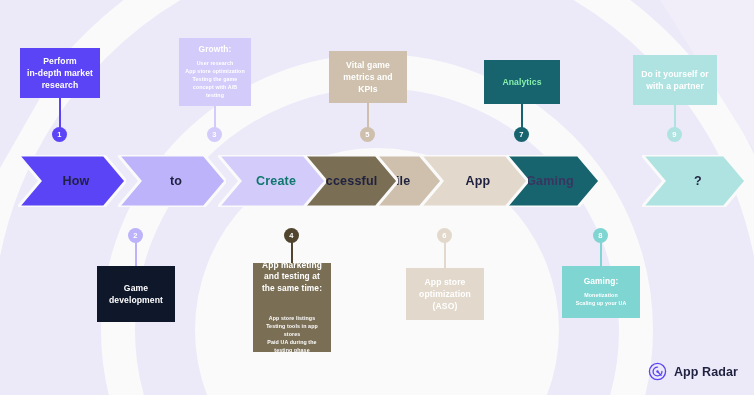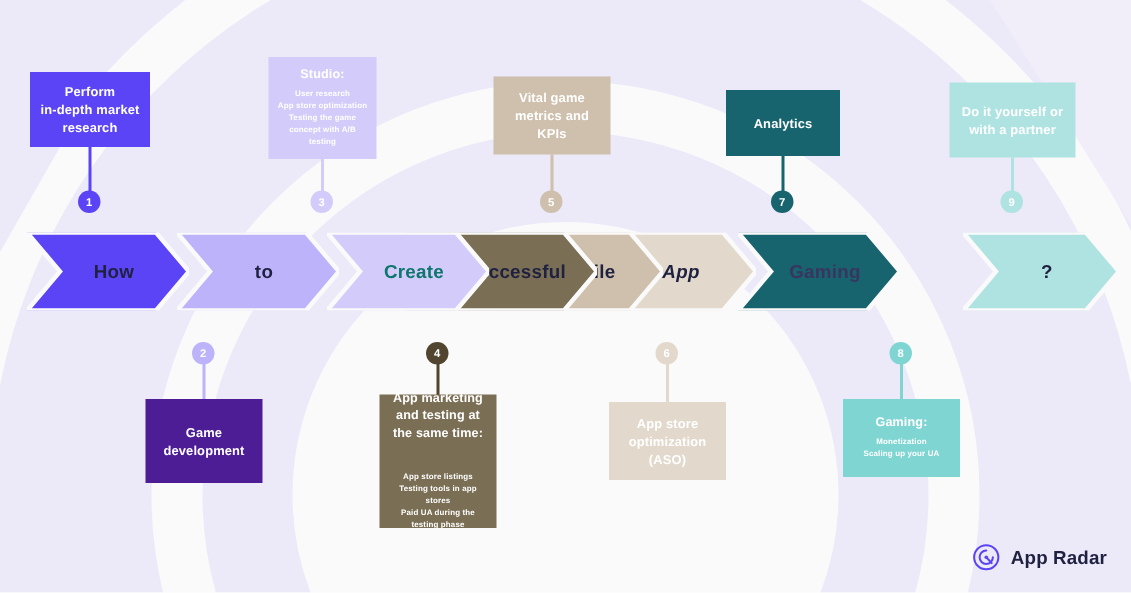--- a/index.html
+++ b/index.html
@@ -115,21 +115,21 @@
        <path d="M0,0 L106,0 L128,26 L106,52 L0,52 L22,26 Z" fill="#7a6e55" stroke="#fafafa" stroke-width="3"></path>
      </svg>
      <span class="lbl" style="color: rgb(31, 33, 64);">a Successful</span>
       </div>
       <div class="chev" style="left: 330px; width: 112px; z-index: 16;">
         <svg class="shape" viewBox="0 0 112 52">
        <path d="M0,0 L90,0 L112,26 L90,52 L0,52 L22,26 Z" fill="#cec0ac" stroke="#fafafa" stroke-width="3"></path>
      </svg>
      <span class="lbl" style="color: rgb(31, 33, 64);">Mobile</span>
       </div>
-      <div class="chev" style="left: 396px; width: 108px; z-index: 15; font-style: italic;">
+      <div class="chev" style="left: 420px; width: 108px; z-index: 15;">
         <svg class="shape" viewBox="0 0 108 52">
        <path d="M0,0 L86,0 L108,26 L86,52 L0,52 L22,26 Z" fill="#e2d9cc" stroke="#fafafa" stroke-width="3"></path>
      </svg>
      <span class="lbl" style="color: rgb(31, 33, 64);">App</span>
       </div>
       <div class="chev" style="left: 492px; width: 108px; z-index: 14;">
         <svg class="shape" viewBox="0 0 108 52">
        <path d="M0,0 L86,0 L108,26 L86,52 L0,52 L22,26 Z" fill="#17646f" stroke="#fafafa" stroke-width="3"></path>
      </svg>
      <span class="lbl" style="color: rgb(58, 53, 96);">Gaming</span>
@@ -142,48 +142,48 @@
       </div>
     </div>
 
   <div id="steps-layer">
       <div class="stem" style="left: 59px; top: 98px; height: 30px; background: rgb(91, 68, 245);"></div>
       <div class="card big" style="left: 20px; top: 48px; width: 80px; height: 50px; background: rgb(91, 68, 245); color: rgb(255, 255, 255);">
         <div class="c-title">Perform<br>in-depth market<br>research</div>
       </div>
       <div class="num" style="left: 52px; top: 127px; background: rgb(91, 68, 245);">1</div>
       <div class="stem" style="left: 135px; top: 241px; height: 26px; background: rgb(188, 179, 251);"></div>
-      <div class="card big" style="left: 97px; top: 266px; width: 78px; height: 56px; background: #4c1d95; color: rgb(255, 255, 255);">
+      <div class="card big" style="left: 97px; top: 266px; width: 78px; height: 56px; background: #0f172a; color: rgb(255, 255, 255);">
         <div class="c-title">Game<br>development</div>
       </div>
       <div class="num" style="left: 128px; top: 228px; background: rgb(188, 179, 251);">2</div>
       <div class="stem" style="left: 214px; top: 106px; height: 22px; background: rgb(211, 204, 251);"></div>
       <div class="card" style="left: 179px; top: 38px; width: 72px; height: 68px; background: rgb(211, 204, 251); color: rgb(255, 255, 255);">
-        <div class="c-title">Studio:</div>
+        <div class="c-title">Growth:</div>
         <div class="c-body">User research<br>App store optimization<br>Testing the game<br>concept with A/B<br>testing</div>
       </div>
       <div class="num" style="left: 207px; top: 127px; background: rgb(211, 204, 251);">3</div>
       <div class="stem" style="left: 291px; top: 241px; height: 23px; background: rgb(81, 69, 47);"></div>
       <div class="card" style="left: 253px; top: 263px; width: 78px; height: 89px; background: rgb(122, 110, 85); color: rgb(255, 255, 255); gap: 16px;">
         <div class="c-title">App marketing<br>and testing at<br>the same time:</div>
         <div class="c-body">App store listings<br>Testing tools in app<br>stores<br>Paid UA during the<br>testing phase</div>
       </div>
       <div class="num" style="left: 284px; top: 228px; background: rgb(81, 69, 47);">4</div>
       <div class="stem" style="left: 367px; top: 103px; height: 25px; background: rgb(206, 192, 172);"></div>
       <div class="card big" style="left: 329px; top: 51px; width: 78px; height: 52px; background: rgb(206, 192, 172); color: rgb(255, 255, 255);">
         <div class="c-title">Vital game<br>metrics and<br>KPIs</div>
       </div>
       <div class="num" style="left: 360px; top: 127px; background: rgb(206, 192, 172);">5</div>
       <div class="stem" style="left: 444px; top: 241px; height: 28px; background: rgb(226, 217, 204);"></div>
       <div class="card big" style="left: 406px; top: 268px; width: 78px; height: 52px; background: rgb(226, 217, 204); color: rgb(255, 255, 255); align-items: center;">
         <div class="c-title">App store<br>optimization<br>(ASO)</div>
       </div>
       <div class="num" style="left: 437px; top: 228px; background: rgb(226, 217, 204);">6</div>
       <div class="stem" style="left: 521px; top: 104px; height: 24px; background: rgb(23, 100, 111);"></div>
-      <div class="card big" style="left: 484px; top: 60px; width: 76px; height: 44px; background: rgb(23, 100, 111); color: #ffffff;">
+      <div class="card big" style="left: 484px; top: 60px; width: 76px; height: 44px; background: rgb(23, 100, 111); color: #86efac;">
         <div class="c-title">Analytics</div>
       </div>
       <div class="num" style="left: 514px; top: 127px; background: rgb(23, 100, 111);">7</div>
       <div class="stem" style="left: 600px; top: 241px; height: 26px; background: rgb(127, 213, 210);"></div>
       <div class="card" style="left: 562px; top: 266px; width: 78px; height: 52px; background: rgb(127, 213, 210); color: rgb(255, 255, 255);">
         <div class="c-title">Gaming:</div>
         <div class="c-body">Monetization<br>Scaling up your UA</div>
       </div>
       <div class="num" style="left: 593px; top: 228px; background: rgb(127, 213, 210);">8</div>
       <div class="stem" style="left: 674px; top: 105px; height: 23px; background: rgb(175, 227, 225);"></div>

